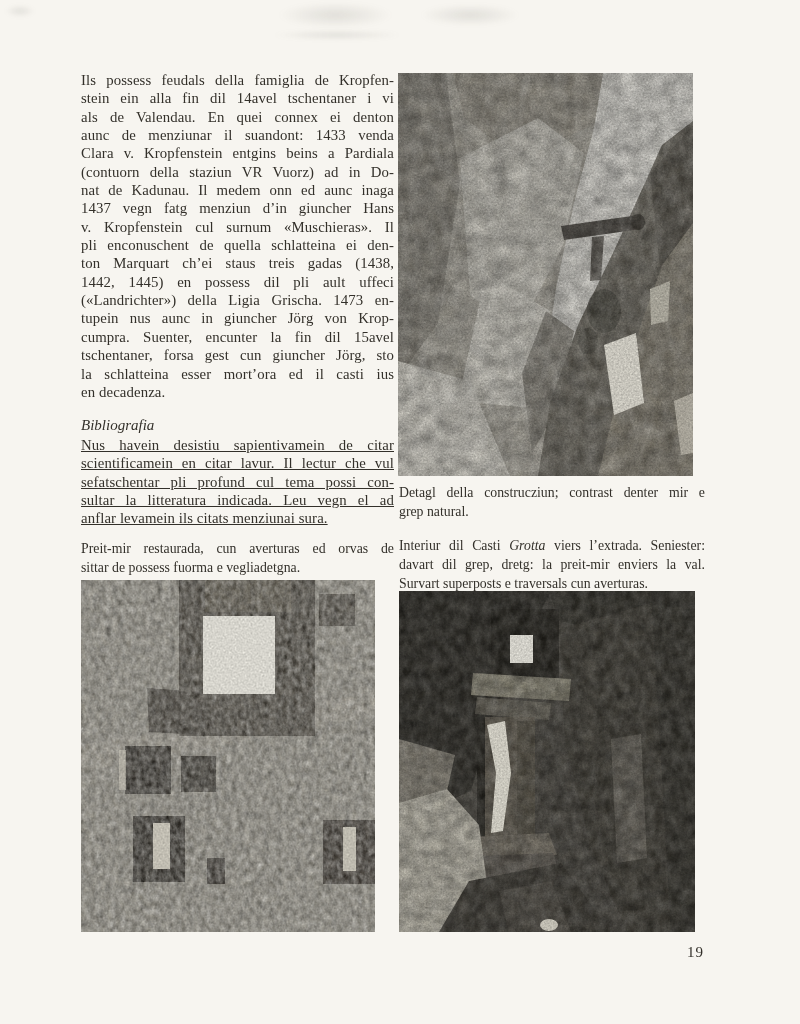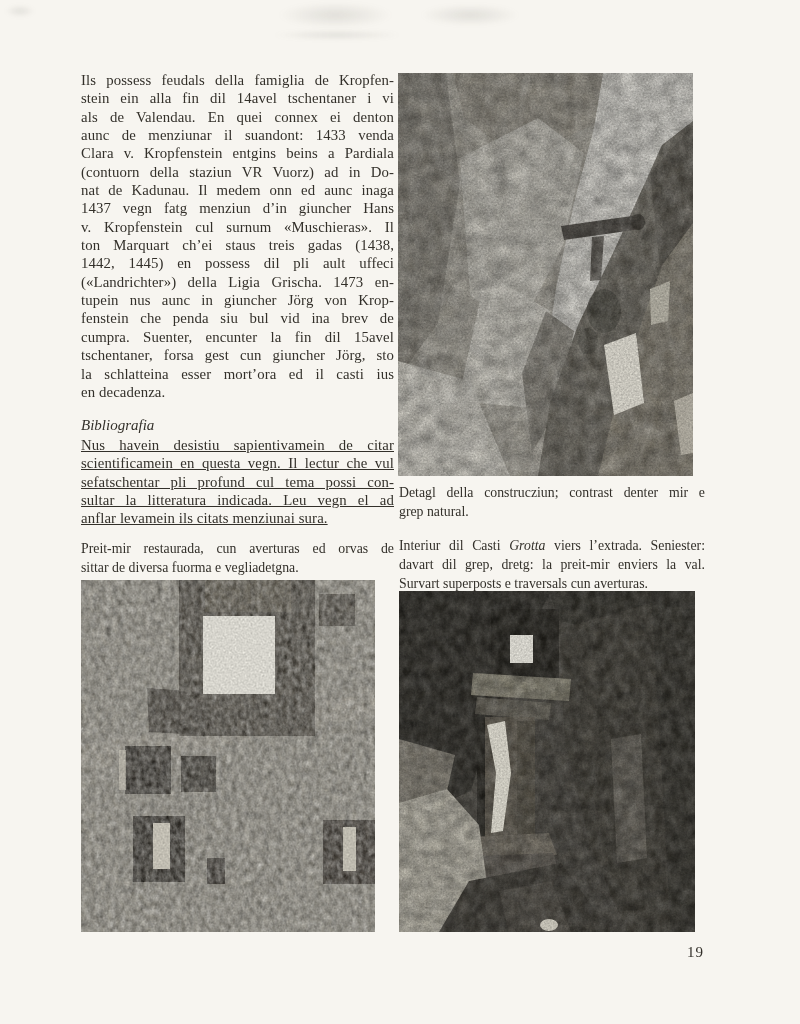--- a/index.html
+++ b/index.html
@@ -46,41 +46,41 @@
   <div class="p1 body-text">
       <div class="jline">Ils possess feudals della famiglia de Kropfen-</div>
       <div class="jline">stein ein alla fin dil 14avel tschentaner i vi</div>
       <div class="jline">als de Valendau. En quei connex ei denton</div>
       <div class="jline">aunc de menziunar il suandont: 1433 venda</div>
       <div class="jline">Clara v. Kropfenstein entgins beins a Pardiala</div>
       <div class="jline">(contuorn della staziun VR Vuorz) ad in Do-</div>
       <div class="jline">nat de Kadunau. Il medem onn ed aunc inaga</div>
       <div class="jline">1437 vegn fatg menziun d’in giuncher Hans</div>
       <div class="jline">v. Kropfenstein cul surnum «Muschieras». Il</div>
+      <div class="jline">pli enconuschent de quella schlatteina ei den-</div>
       <div class="jline">ton Marquart ch’ei staus treis gadas (1438,</div>
       <div class="jline">1442, 1445) en possess dil pli ault uffeci</div>
       <div class="jline">(«Landrichter») della Ligia Grischa. 1473 en-</div>
       <div class="jline">tupein nus aunc in giuncher Jörg von Krop-</div>
-      <div class="jline">fenstein che penda siu bul vid ina brev de</div>
       <div class="jline">cumpra. Suenter, encunter la fin dil 15avel</div>
       <div class="jline">tschentaner, forsa gest cun giuncher Jörg, sto</div>
       <div class="jline">la schlatteina esser mort’ora ed il casti ius</div>
       <div class="jline last">en decadenza.</div>
     </div>
   <div class="bib-head">Bibliografia</div>
   <div class="p2 body-text">
       <div class="jline">Nus havein desistiu sapientivamein de citar</div>
-      <div class="jline">scientificamein en questa vegn. Il lectur che vul</div>
+      <div class="jline">scientificamein en citar lavur. Il lectur che vul</div>
       <div class="jline">sefatschentar pli profund cul tema possi con-</div>
       <div class="jline">sultar la litteratura indicada. Leu vegn el ad</div>
       <div class="jline last">anflar levamein ils citats menziunai sura.</div>
     </div>
   <div class="cap cap-left">
       <div class="jline">Preit-mir restaurada, cun averturas ed orvas de</div>
-      <div class="jline last">sittar de diversa fuorma e vegliadetgna.</div>
+      <div class="jline last">sittar de possess fuorma e vegliadetgna.</div>
     </div>
 
   <figure class="photoA">
     <svg role="img" viewBox="0 0 295 403" aria-label="Black-and-white photo: narrow gap between natural rock and a masonry wall, spanned by a wooden beam">
       <defs>
         <filter id="Abd">
             <feTurbulence type="fractalNoise" baseFrequency="0.055 0.075" numOctaves="4" seed="7" stitchTiles="stitch"></feTurbulence>
             <feColorMatrix type="matrix" values="0 0 0 0 0  0 0 0 0 0  0 0 0 0 0  0.55 0.55 0.55 0 -0.45"></feColorMatrix>
           </filter>
         <filter id="Abl">

